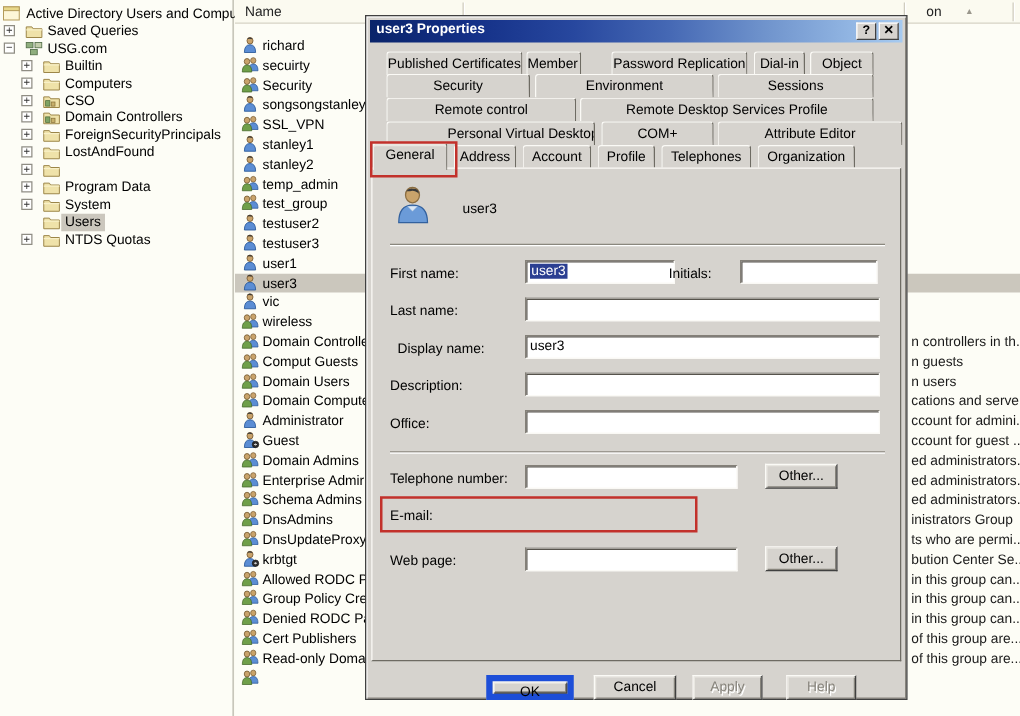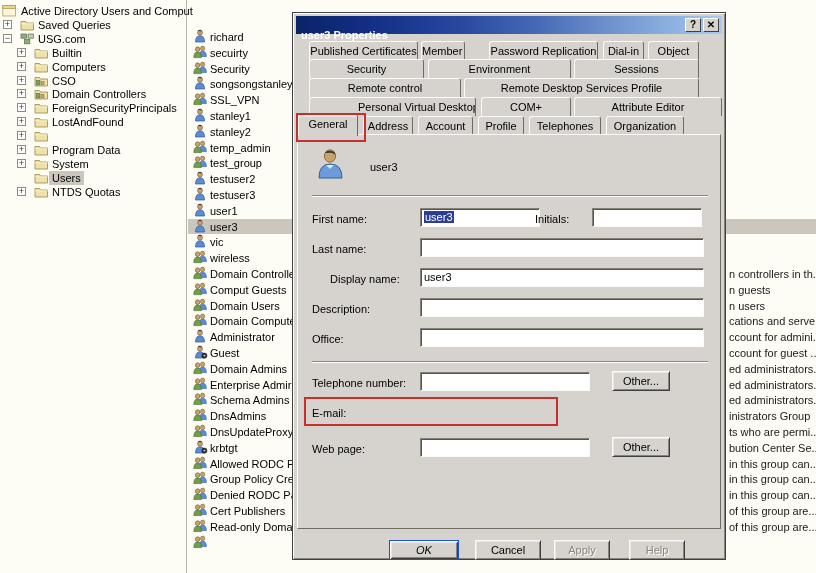--- a/index.html
+++ b/index.html
@@ -30,21 +30,21 @@
   
   .dialog {
     position:absolute; left:292px; top:12px; width:434px; height:548px; z-index:10;
     background:#d6d3ce; border:1px solid #404040;
     box-shadow: inset 1px 1px 0 #ffffff, inset -1px -1px 0 #87847c;
   }
   .titlebar {
     position:absolute; left:3px; top:3px; right:3px; height:18px;
     background:linear-gradient(90deg,#0a246a 0%,#132f86 18%,#27479e 38%,#4568b4 56%,#6f93cc 74%,#a6caf0 100%);
   }
-  .title-text { position:absolute; left:5px; top:12px; color:#fff; font-weight:bold; line-height:14px; }
+  .title-text { position:absolute; left:5px; top:0; color:#fff; font-weight:bold; line-height:14px; }
   .tb-btn {
     position:absolute; top:2px; width:16px; height:14px; background:#d6d3ce;
     border:1px solid; border-color:#fff #404040 #404040 #fff;
     font-size:10px; font-weight:bold; text-align:center; line-height:12px; color:#000;
   }
   .tb-help { right:21px; }
   .tb-close { right:3px; }
   
   .tab {
     position:absolute; height:19px; background:#d6d3ce; text-align:center; line-height:18px;
@@ -63,34 +63,41 @@
     border:1px solid; border-color:#848078 #fbfaf6 #fbfaf6 #848078;
     box-shadow:inset 1px 1px 0 #56534c; white-space:nowrap; overflow:hidden;
   }
   .sel-text { background:#2b3f92; color:#fff; padding:0 1px; }
   .btn3d {
     position:absolute; height:20px; background:#d6d3ce; text-align:center; line-height:19px;
     border:1px solid; border-color:#fbfaf6 #404040 #404040 #fbfaf6;
     box-shadow:inset 1px 1px 0 #e9e7e1, inset -1px -1px 0 #87847c;
   }
   .btn3d.default {
-    border:1px solid #1d4ed8;
+    border:5px solid #1d4ed8;
     box-shadow:inset 1px 1px 0 #fbfaf6, inset -1px -1px 0 #404040, inset 2px 2px 0 #e9e7e1, inset -2px -2px 0 #87847c;
-    font-style:italic;
   }
   .btn3d.disabled { color:#87847c; text-shadow:1px 1px 0 #ffffff; }
   
   .red-box { position:absolute; border:2px solid #c2312b; background:transparent; z-index:30; }
 </style>
 </head>
 <body>
 
 <div class="screen">
 
   <div class="list-panel"></div>
+  <div class="list-header">
+    <span class="hdr-label">Name</span>
+    <div class="hdr-div" style="left:182px;"></div>
+    <div class="hdr-div" style="left:535px;"></div>
+    <span class="hdr-frag" style="left:553px;">on</span>
+    <span class="hdr-caret" style="left:584px;">▲</span>
+    <div class="hdr-div" style="left:622px;"></div>
+  </div>
   <div id="list-rows">
       <div class="lrow" style="top: 29px;">
         <span class="licon" style="left: 5px;"><svg width="15" height="14">
             <ellipse cx="7" cy="3.6" rx="2.4" ry="2.6" fill="#c9a36b" stroke="#7a5c33" stroke-width="0.7"></ellipse>
             <path d="M2.5 13 Q2.5 6.8 7 6.8 Q11.5 6.8 11.5 13 Z" fill="#5b8dd4" stroke="#2c5a9a" stroke-width="0.7"></path>
             <path d="M5 1.6 Q7 0.4 8.8 1.8 L8.2 2.4 Q7 1.6 5.6 2.2 Z" fill="#3a3a3a"></path>
           </svg></span>
         <span class="lname">richard</span>
       </div>
       <div class="lrow" style="top: 44.8px;">
@@ -552,21 +559,21 @@
       <div class="etch" style="left:14px;top:60px;width:396px;"></div>
 
       <span class="flabel" style="left:14px;top:77px;">First name:</span>
       <div class="tbx" style="left:122px;top:73px;width:120px;"><span class="sel-text">user3</span></div>
       <span class="flabel" style="left:237px;top:77px;">Initials:</span>
       <div class="tbx" style="left:294px;top:73px;width:110px;"></div>
 
       <span class="flabel" style="left:14px;top:107px;">Last name:</span>
       <div class="tbx" style="left:122px;top:103px;width:284px;"></div>
 
-      <span class="flabel" style="left:32px;top:137px;">Display name:</span>
+      <span class="flabel" style="left:20px;top:137px;">Display name:</span>
       <div class="tbx" style="left:122px;top:133px;width:284px;">user3</div>
 
       <span class="flabel" style="left:14px;top:167px;">Description:</span>
       <div class="tbx" style="left:122px;top:163px;width:284px;"></div>
 
       <span class="flabel" style="left:14px;top:197px;">Office:</span>
       <div class="tbx" style="left:122px;top:193px;width:284px;"></div>
 
       <div class="etch" style="left:14px;top:226px;width:396px;"></div>
 

